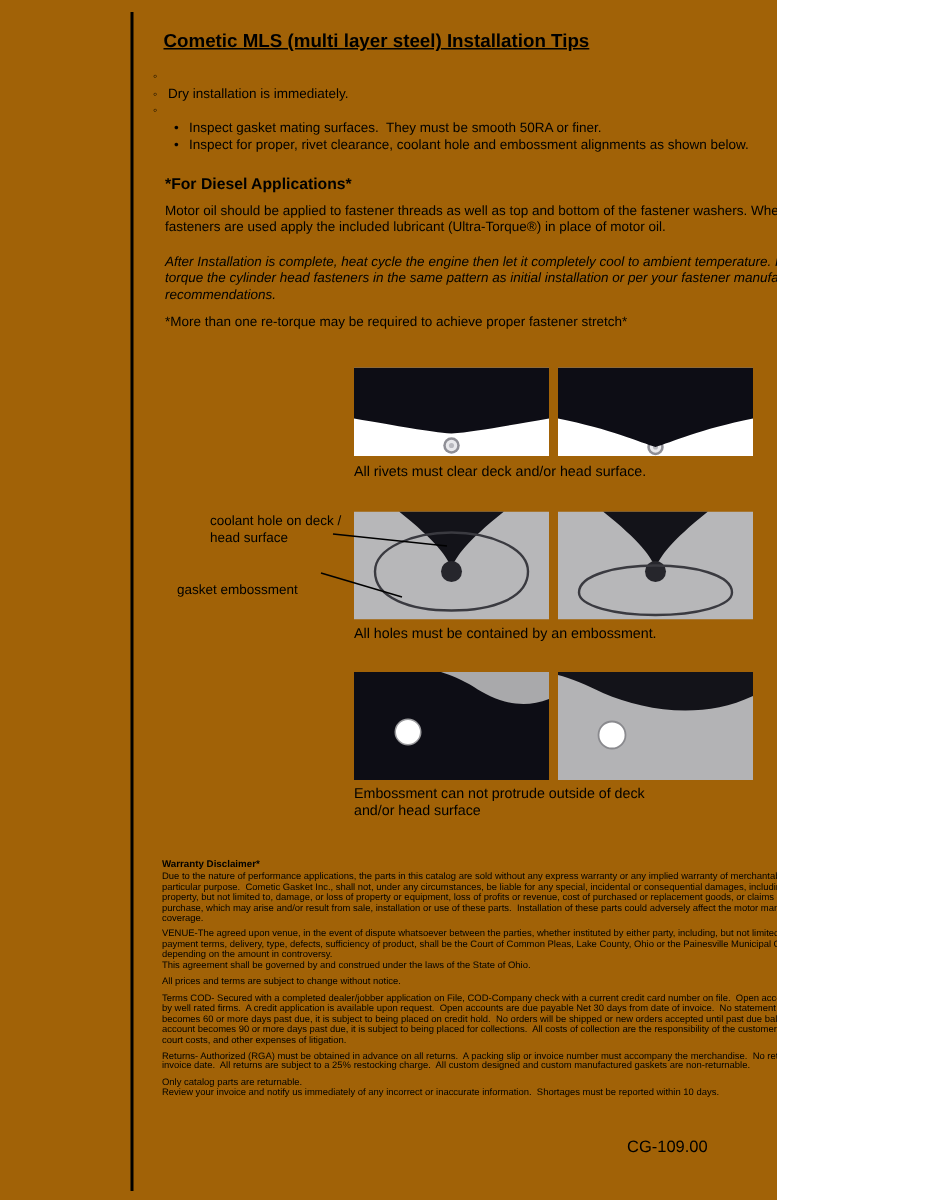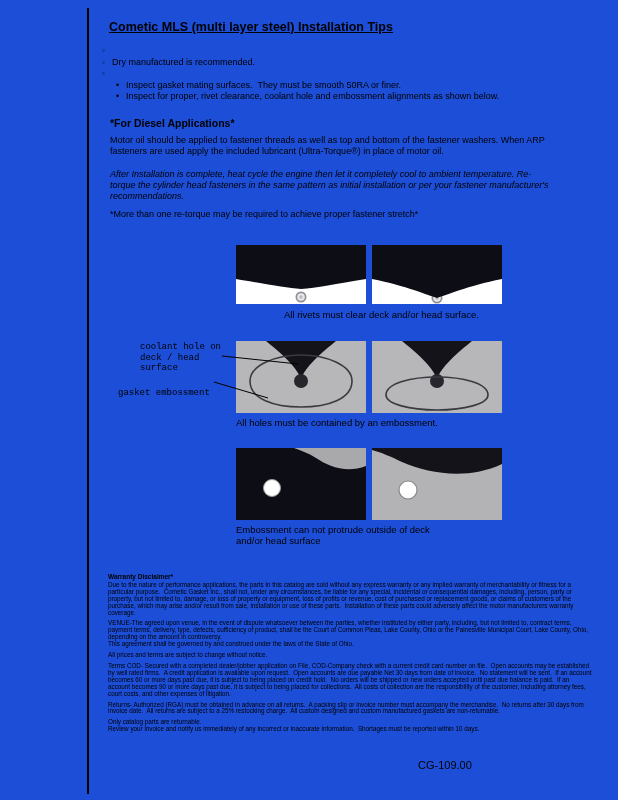--- a/index.html
+++ b/index.html
@@ -1,17 +1,17 @@
 <!DOCTYPE html>
 <html><head>
 <meta charset="utf-8">
 <style>
   * { margin:0; padding:0; box-sizing:border-box; }
   body { background:#fff; font-family:"Liberation Sans", sans-serif; color:#000; }
-  .page { position:relative; width:618px; height:800px; background:#1d4ed8; overflow:hidden; }
+  .page { position:relative; width:518px; height:800px; background:#a16207; overflow:hidden; }
   .abs { position:absolute; }
   .left-rule { left:87px; top:8px; width:1.5px; height:786px; background:#000; }
   .title { left:109px; top:20px; font-size:12.5px; font-weight:700; text-decoration:underline; white-space:nowrap; }
   .tips { left:102px; top:45px; font-size:9px; line-height:11.5px; width:480px; }
   .tip { display:flex; align-items:flex-start; }
   .mk { display:inline-block; flex:0 0 10px; width:10px; }
   .mk.open { font-size:8px; }
   .tip.sub { margin-left:14px; }
   .tip span.txt { white-space:pre-wrap; }
   .diesel-head { left:110px; top:117px; font-size:10.5px; font-weight:700; }
@@ -21,24 +21,24 @@
   .note { left:110px; top:209px; font-size:9px; }
   .dg-label { width:130px; text-align:center; font-size:11.5px;margin-top:48px; }
   .r1R { left:236px; top:228px; } .r1W { left:372px; top:228px; }
   .r2R { left:236px; top:325px; } .r2W { left:372px; top:325px; }
   .r3R { left:236px; top:432px; } .r3W { left:372px; top:432px; }
   svg.pan { display:block; }
   .p-r1R { left:236px; top:245px; } .p-r1W { left:372px; top:245px; }
   .p-r2R { left:236px; top:341px; } .p-r2W { left:372px; top:341px; }
   .p-r3R { left:236px; top:448px; } .p-r3W { left:372px; top:448px; }
   .cap { font-size:9.5px; }
-  .cap1 { left:236px; top:309px;margin-left:48px; }
+  .cap1 { left:236px; top:309px; }
   .cap2 { left:236px; top:417px; }
   .cap3 { left:236px; top:524px; width:218px; line-height:11px; }
-  .callout { font-size:9px; line-height:10.5px;font-family:Liberation Mono, monospace; }
+  .callout { font-size:9px; line-height:10.5px; }
   .co1 { left:140px; top:342px; width:88px; }
   .co2 { left:118px; top:388px; width:95px; }
   .leaders { left:198px; top:348px; z-index:5; }
   .legal { left:108px; top:574px; width:484px; font-size:6.3px; line-height:6.9px; }
   .legal .lg-head { font-size:6.5px; font-weight:700; margin-bottom:1px; }
   .legal p { margin:0 0 4px 0; white-space:pre-wrap; }
   .legal p.tight { margin-bottom:0; }
   .footer { left:418px; top:759px; font-size:11px;text-align:center; }
 </style>
 </head>
@@ -49,21 +49,21 @@
   <div class="abs left-rule"></div>
 
   <h1 class="abs title">Cometic MLS (multi layer steel) Installation Tips</h1>
 
   <div class="abs tips">
     <div class="tip">
       <span class="mk open">◦</span>
     </div>
     <div class="tip">
       <span class="mk open">◦</span>
-      <span class="txt">Dry manufactured is recommended.</span>
+      <span class="txt">Dry installation is immediately.</span>
     </div>
     <div class="tip">
       <span class="mk open">◦</span>
     </div>
     <div class="tip sub">
       <span class="mk">•</span>
       <span class="txt">Inspect gasket mating surfaces.  They must be smooth 50RA or finer.</span>
     </div>
     <div class="tip sub">
       <span class="mk">•</span>

